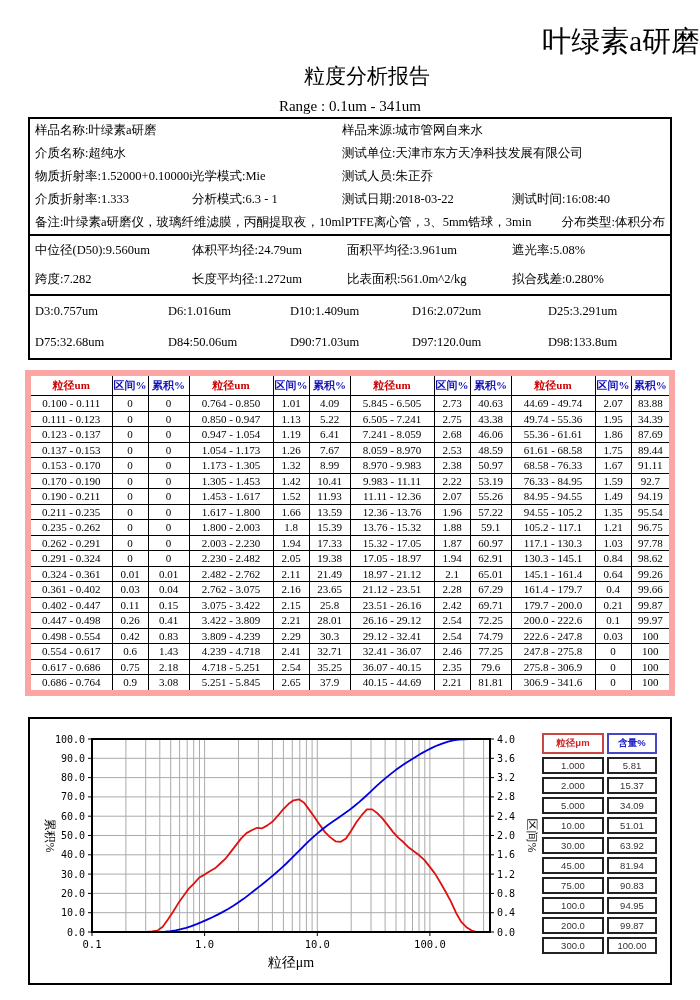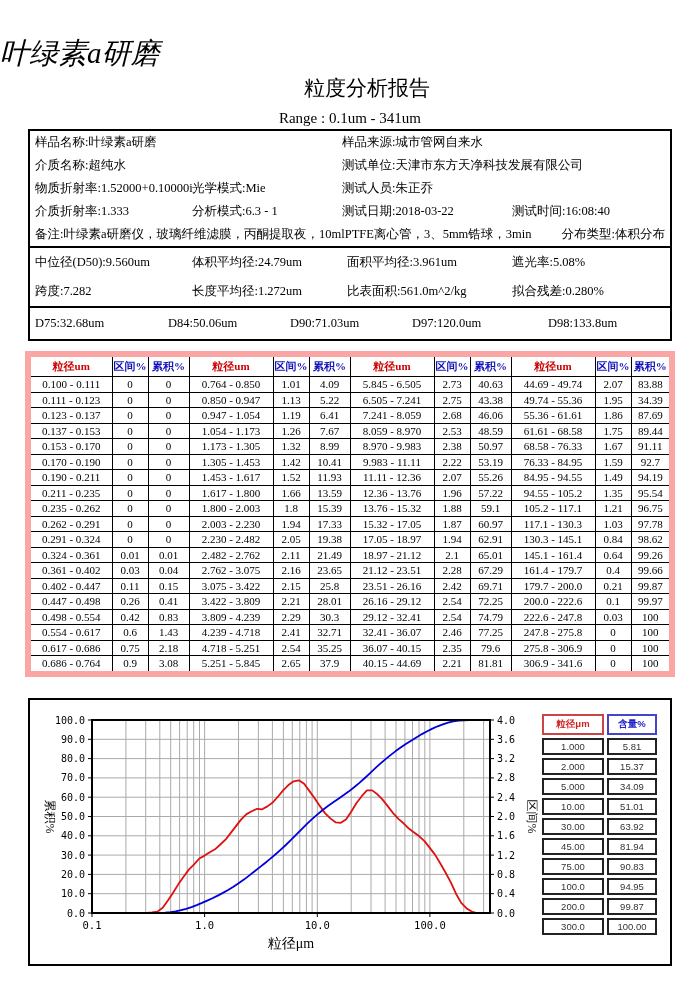--- a/index.html
+++ b/index.html
@@ -1,18 +1,18 @@
 <!DOCTYPE html>
 <html><head>
 <meta charset="utf-8">
 <style>
   html,body{margin:0;padding:0;background:#fff;}
   body{width:700px;height:1000px;font-family:"Liberation Serif","DejaVu Serif",serif;color:#000;}
   .page{position:relative;width:700px;height:1000px;background:#fff;overflow:hidden;}
-  .title{margin-top:36px;text-align:left;font-size:29px;line-height:34px;font-style:italic;}
+  .title{margin-top:24px;text-align:right;font-size:29px;line-height:34px;}
   .subtitle{margin-top:5px;text-align:center;font-size:21px;line-height:26px;padding-left:34px;}
   .range-note{width:644px;margin:11px auto 4px auto;text-align:center;font-size:15px;line-height:13px;}
   .box{width:644px;margin:0 auto;border:2px solid #000;box-sizing:border-box;}
   .box + .box{border-top:none;}
   .irow{display:flex;align-items:center;height:23px;padding:0 5px;font-size:12.5px;white-space:nowrap;}
   .irow .ch{width:307px;flex:none;}
   .irow .c1{width:157px;flex:none;}
   .irow .c2{width:150px;flex:none;}
   .irow .c3{width:170px;flex:none;}
   .irow .c4{flex:1;}
@@ -78,20 +78,27 @@
     </div>
     <div class="srow">
       <span>跨度:7.282</span>
       <span>长度平均径:1.272um</span>
       <span>比表面积:561.0m^2/kg</span>
       <span>拟合残差:0.280%</span>
     </div>
   </div>
 
   <div class="box">
+    <div class="drow">
+      <span>D3:0.757um</span>
+      <span>D6:1.016um</span>
+      <span>D10:1.409um</span>
+      <span>D16:2.072um</span>
+      <span>D25:3.291um</span>
+    </div>
     <div class="drow">
       <span>D75:32.68um</span>
       <span>D84:50.06um</span>
       <span>D90:71.03um</span>
       <span>D97:120.0um</span>
       <span>D98:133.8um</span>
     </div>
   </div>
 
   <table class="dist">

